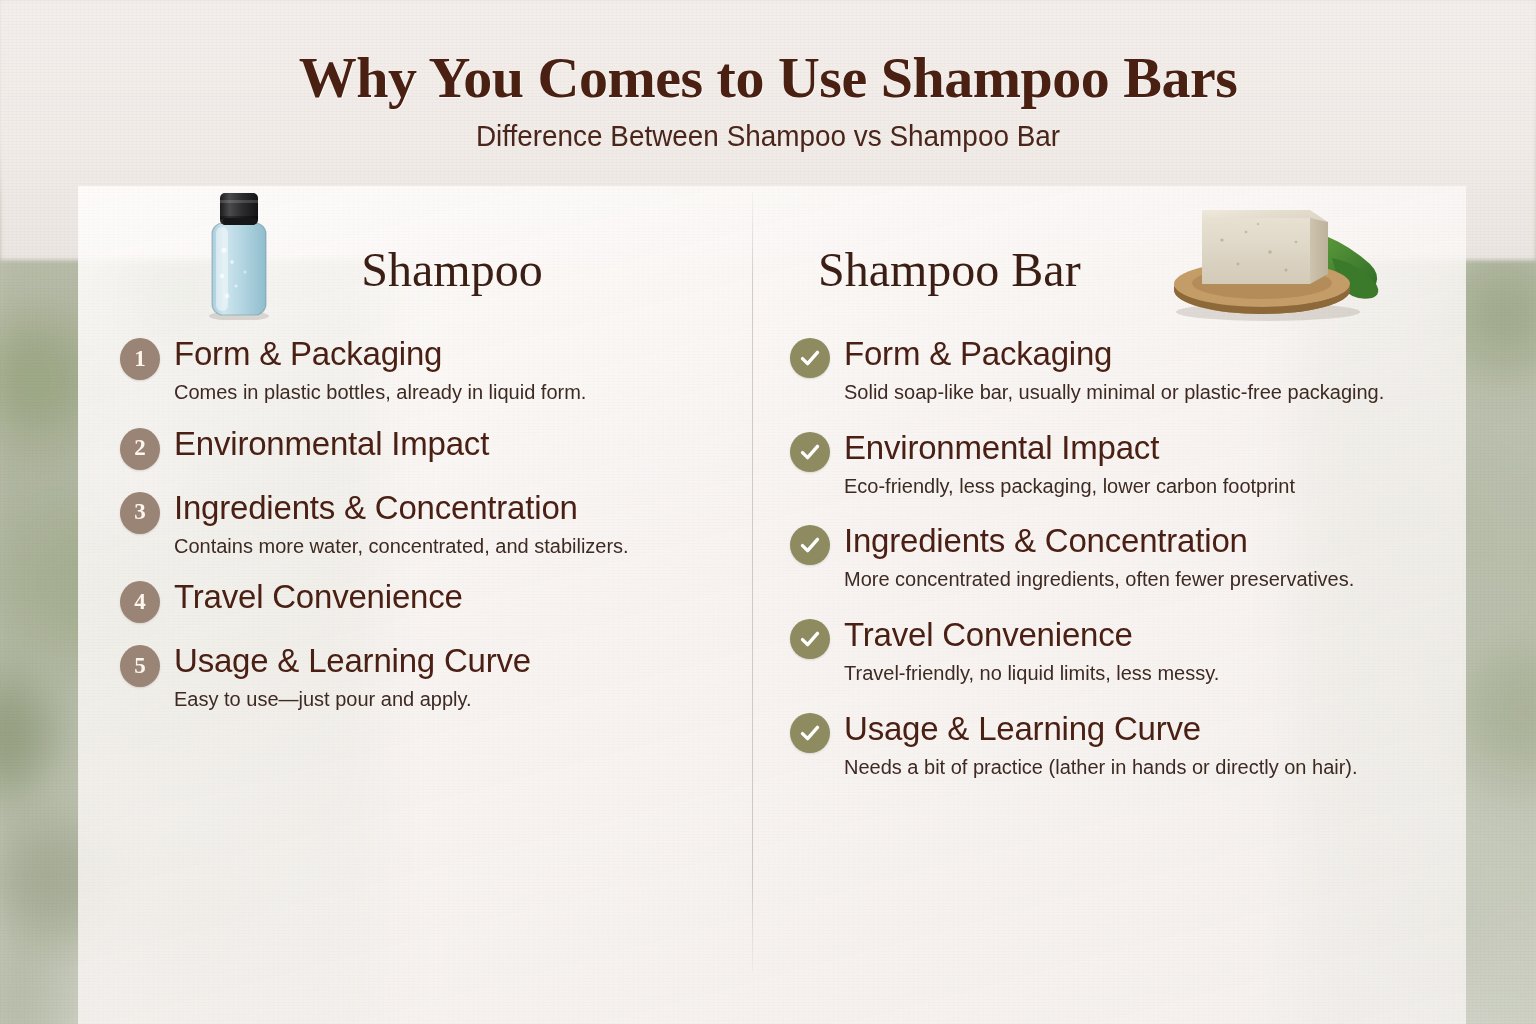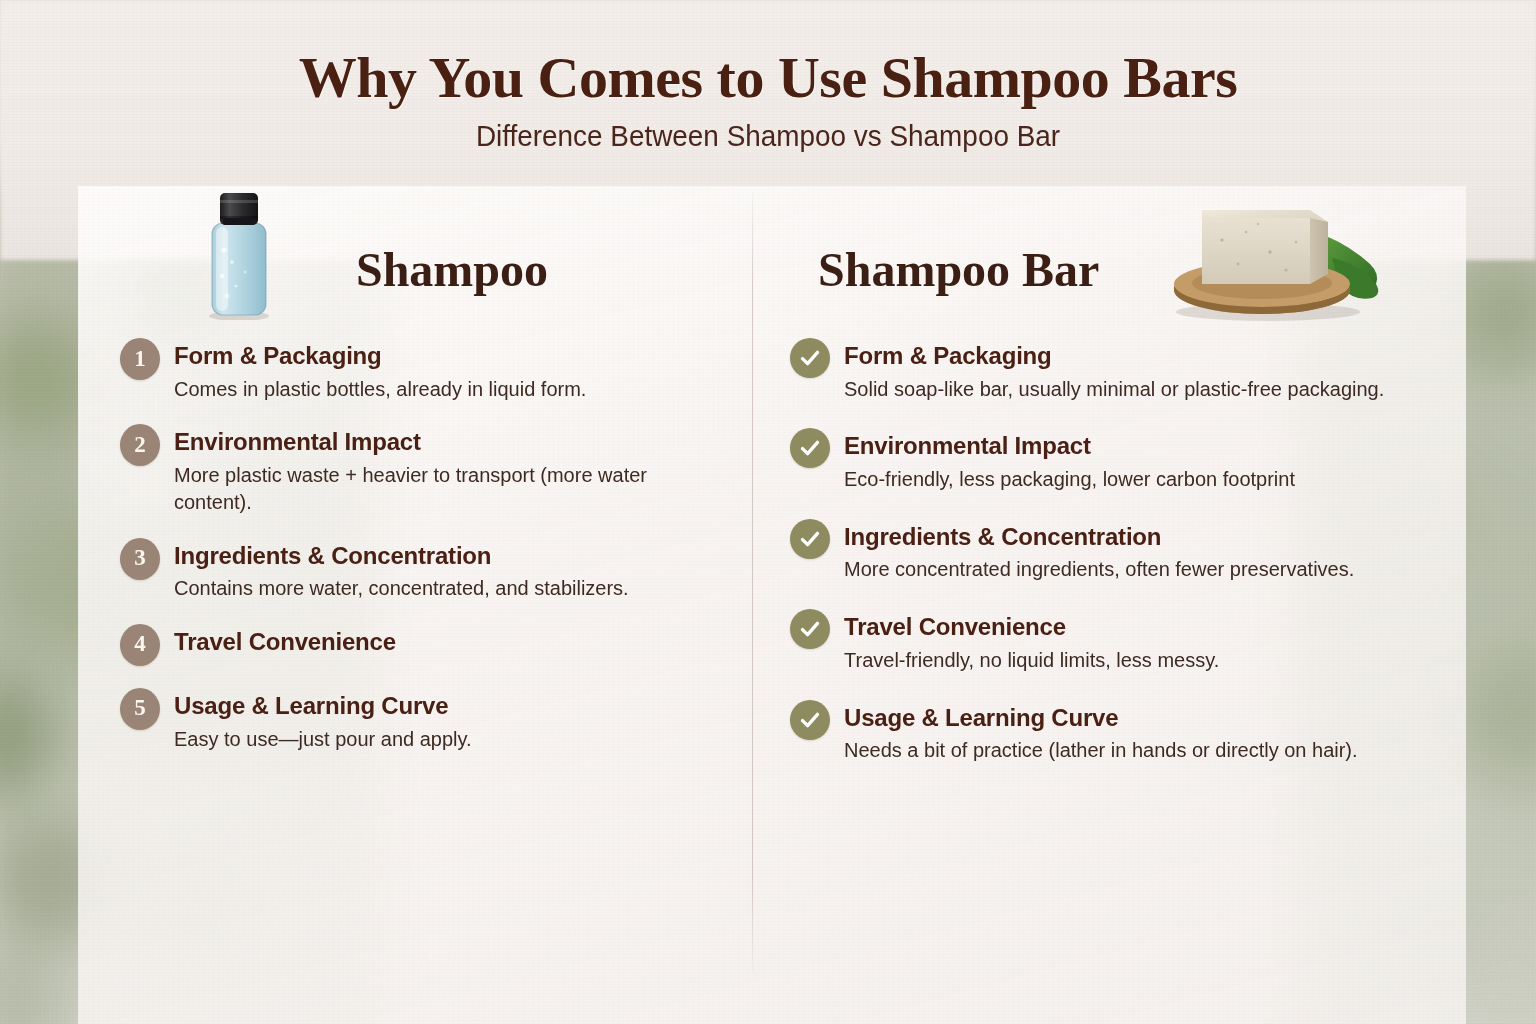--- a/index.html
+++ b/index.html
@@ -85,21 +85,21 @@
 
   .cols{position:absolute;inset:0;display:flex;z-index:5;}
   .col{position:relative;box-sizing:border-box;}
   .col-left{width:674px;padding:0 38px 0 42px;}
   .col-right{width:714px;padding:0 32px 0 38px;}
 
   .col-head{
     height:148px;display:flex;align-items:center;position:relative;
   }
   .col-title{
-    font-family:"Liberation Serif",serif;font-weight:bold;
+    font-family:"Liberation Serif",serif;font-weight:normal;
     font-size:48px;color:#3b1e14;line-height:1;margin-top:20px;
   }
   .col-left .col-head{justify-content:center;padding-left:70px;}
   .col-right .col-head{justify-content:flex-start;padding-left:28px;}
 
   
   .items{display:flex;flex-direction:column;}
   .item{display:flex;align-items:flex-start;}
   .item-left{margin-bottom:18px;}
   .item-right{margin-bottom:22px;}
@@ -108,22 +108,22 @@
     display:flex;align-items:center;justify-content:center;
     margin-right:14px;margin-top:4px;
     box-shadow:0 1px 2px rgba(90,70,60,.18);
   }
   .badge-num{background:#9a8475;color:#fdf6ee;font-size:23px;font-weight:bold;
     font-family:"Liberation Serif",serif;line-height:1;padding-bottom:2px;}
   .badge-check{background:#8d8b5f;}
   .badge-check svg{display:block;}
   .item-body{flex:1 1 auto;min-width:0;}
   .item-title{
-    font-size:24px;font-weight:bold;color:#4a2014;line-height:1.15;
-    margin:8px 0 6px 0;letter-spacing:-.2px;
+    font-size:33px;font-weight:normal;color:#4a2014;line-height:1.15;
+    margin:1px 0 6px 0;letter-spacing:-.2px;
   }
   .item-desc{
     font-size:20px;color:#3d2a22;line-height:1.34;margin:0;font-weight:400;
   }
 
   
   .bottle{position:absolute;left:198px;top:188px;width:82px;height:132px;z-index:7;}
   .soap{position:absolute;left:1150px;top:196px;width:262px;height:126px;z-index:7;}
 </style>
 </head>
@@ -164,21 +164,20 @@
               <p class="item-desc">Comes in plastic bottles, already in liquid form.</p>
             </div>
           </div>
 
           <div class="item item-left">
             <div class="badge badge-num">
                 <span>2</span>
               </div>
             <div class="item-body">
               <p class="item-title">Environmental Impact</p>
-              <p class="item-desc">More plastic waste + heavier to transport (more water content).</p>
             </div>
           </div>
 
           <div class="item item-left">
             <div class="badge badge-num">
                 <span>3</span>
               </div>
             <div class="item-body">
               <p class="item-title">Ingredients &amp; Concentration</p>
               <p class="item-desc">Contains more water, concentrated, and stabilizers.</p>

